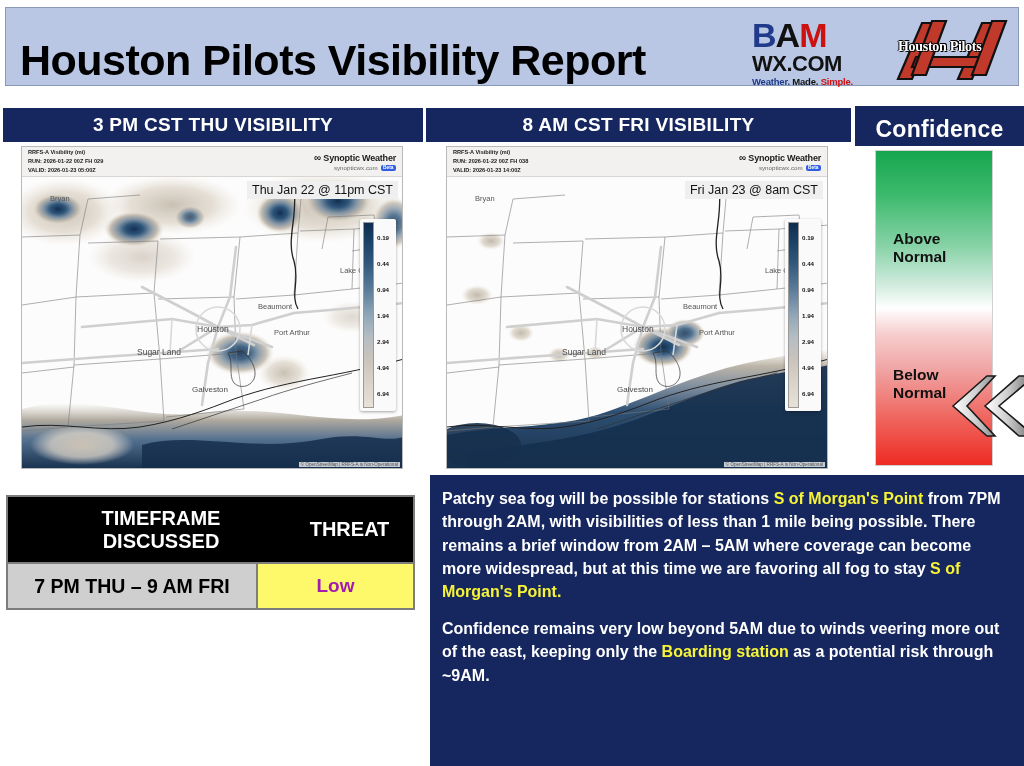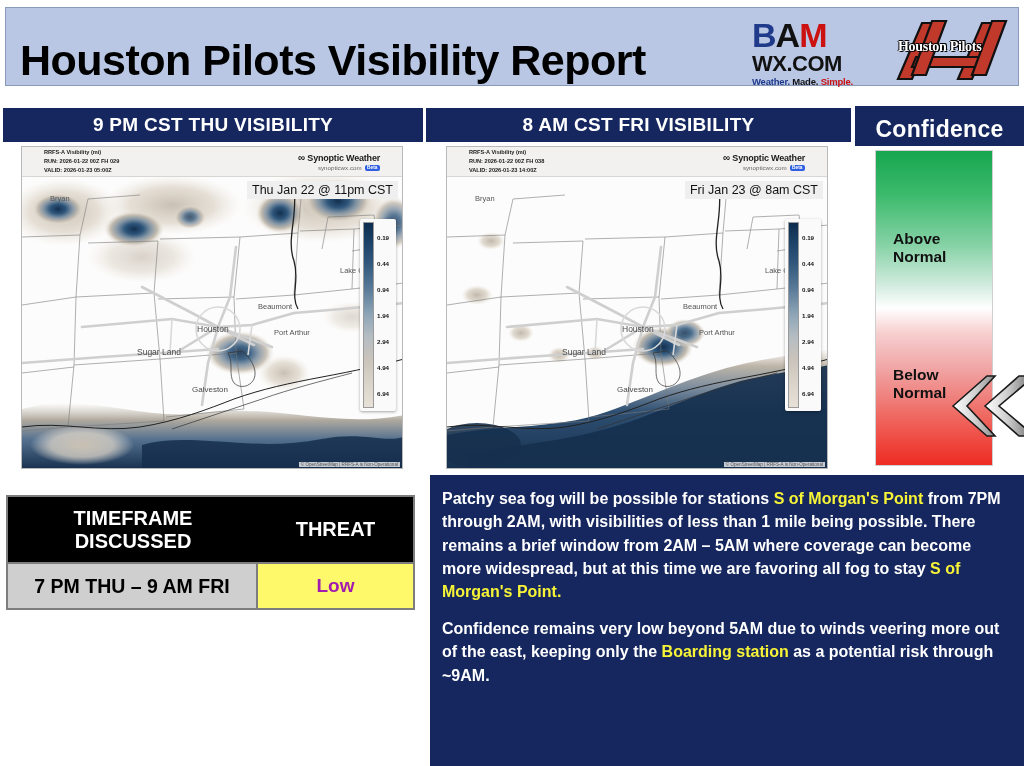--- a/index.html
+++ b/index.html
@@ -59,21 +59,21 @@
   .mapwrap {
     position:absolute; background:#fff; border:1px solid #b9b9b9; overflow:hidden;
   }
   #map1 { left: 21px;  top: 146px; width: 382px; height: 323px; }
   #map2 { left: 446px; top: 146px; width: 382px; height: 323px; }
 
   .map-hdr {
     position:absolute; left:0; top:0; width:100%; height:30px;
     background:#f2f1ef; border-bottom:1px solid #d8d6d3;
     display:flex; justify-content:space-between; align-items:center;
-    padding: 0 22px;
+    padding: 0 6px;
   }
   .map-hdr-l { font-size: 5.6px; font-weight:bold; color:#1a1a1a; line-height:1.65; }
   .map-hdr-r { text-align:right; }
   .syn-name { font-size: 9px; font-weight:bold; color:#1a1a1a; letter-spacing:-0.2px; }
   .syn-inf { font-size: 6.2px; color:#666; display:flex; align-items:center; gap:3px; justify-content:flex-end; margin-top:1px;}
   .syn-beta { background:#2f5fe0; color:#fff; font-size:4.8px; padding:0.5px 2.5px; border-radius:2px; font-weight:bold;}
   .syn-link { display:inline-flex; align-items:center; gap:2px;}
   .infinity { font-size: 10px; color:#222; }
 
   .map-canvas { position:absolute; left:0; top:30px; width:100%; height:293px; background:#fbfbfb; overflow:hidden; }
@@ -123,21 +123,21 @@
   #conf-below { left: 38px; top: 220px; }
   .conf-arrow { position:absolute; left: 96px; top: 228px; width: 74px; height: 64px; }
 
   
   #tf-table { position:absolute; left:6px; top:495px; width:409px; height:115px; border:2px solid #7d7d7d; }
   .tf-head { display:flex; height:65px; background:#000; }
   .tf-head div {
     color:#fff; font-weight:bold; font-size:20px; display:flex;
     align-items:center; justify-content:center; text-align:center; line-height:1.12;
   }
-  .tf-h1 { width: 250px; }
+  .tf-h1 { width: 250px; margin-left: 28px; }
   .tf-h2 { flex:1; }
   .tf-body { display:flex; height: 46px; }
   .tf-c1 {
     width: 250px; background:#cfcfcf; border-top:2px solid #7d7d7d; border-right:2px solid #7d7d7d;
     display:flex; align-items:center; justify-content:center;
     font-weight:bold; font-size:19.5px; color:#000;
   }
   .tf-c2 {
     flex:1; background:#fdf96b; border-top:2px solid #7d7d7d;
     display:flex; align-items:center; justify-content:center;
@@ -184,21 +184,21 @@
             <path d="M40 4 L54 4 L34 58 L20 58 Z" fill="#c0392b"></path>
             <path d="M100 4 L114 4 L94 58 L80 58 Z" fill="#c0392b"></path>
           </g>
         </svg>
         <div class="hp-text">Houston Pilots</div>
       </div>
 
     </div>
   </div>
 
-  <div class="band" id="band-left">9 PM CST THU VISIBILITY</div>
+  <div class="band" id="band-left">3 PM CST THU VISIBILITY</div>
   <div class="band" id="band-mid">8 AM CST FRI VISIBILITY</div>
   <div class="band" id="band-right">Confidence</div>
 
   <div class="mapwrap" id="map1">
     <div class="map-hdr">
       <div class="map-hdr-l">
         <div>RRFS-A Visibility (mi)</div>
         <div>RUN: 2026-01-22 00Z FH 029</div>
         <div>VALID: 2026-01-23 05:00Z</div>
       </div>

